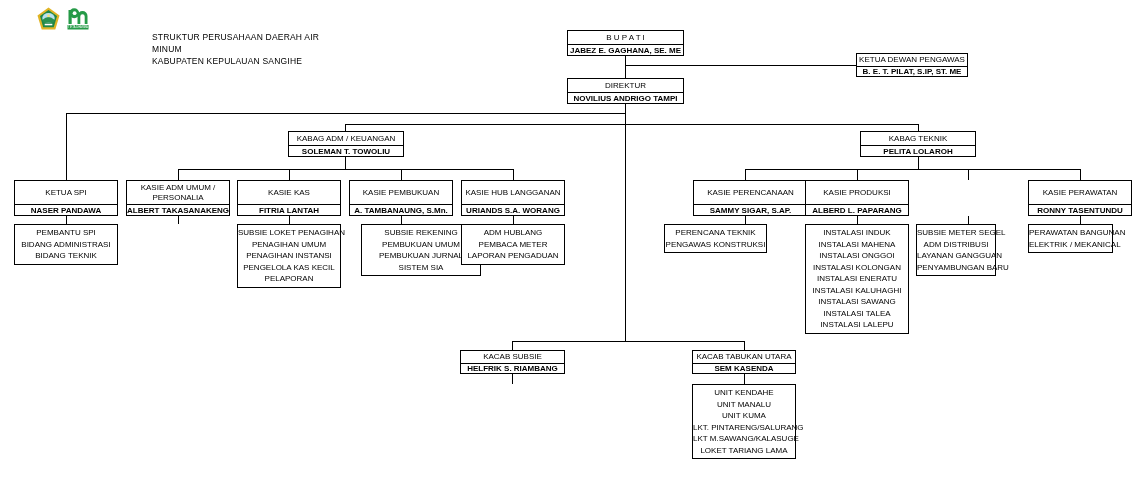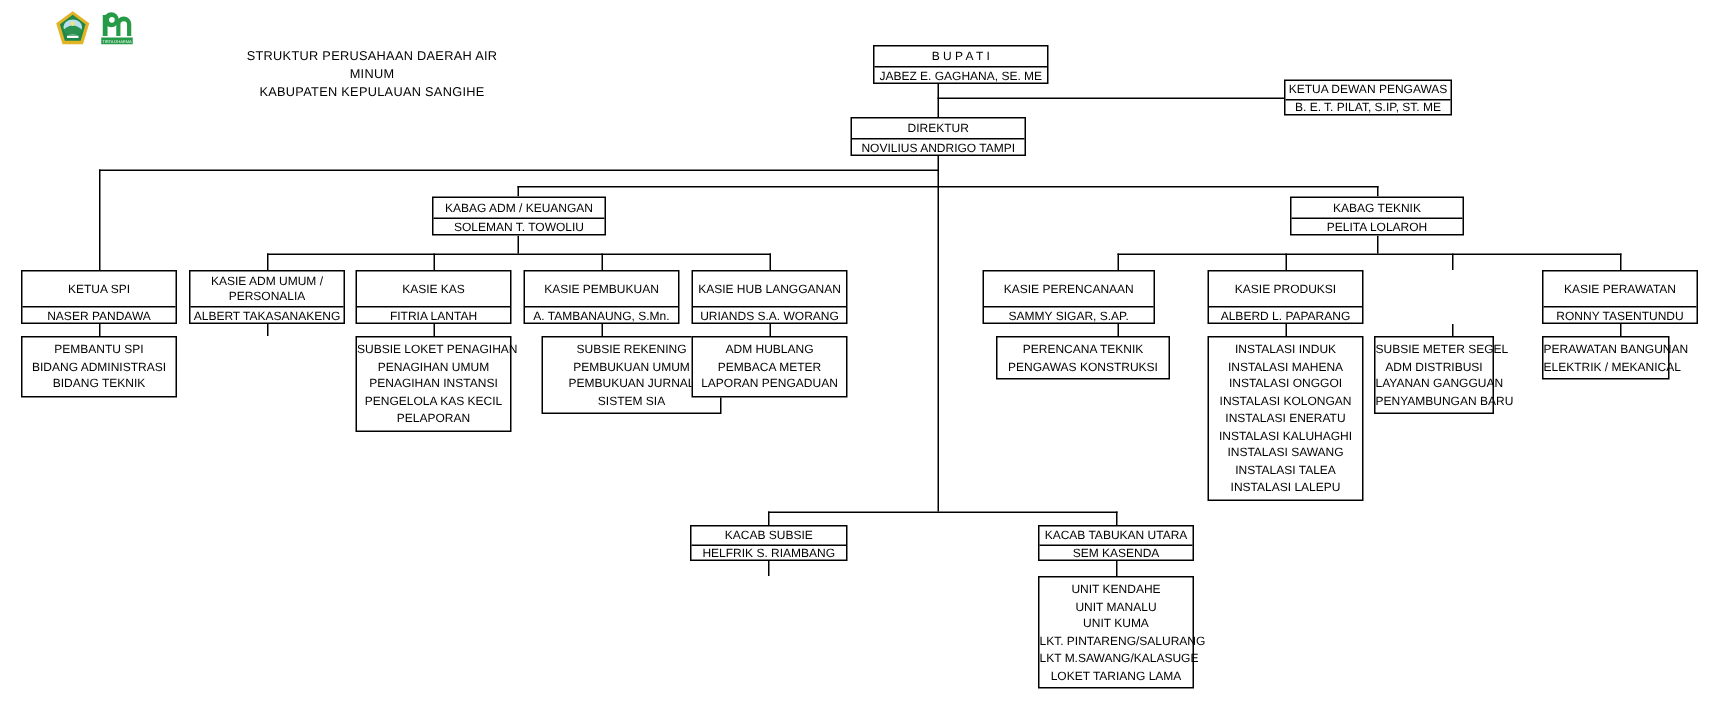--- a/index.html
+++ b/index.html
@@ -1,24 +1,24 @@
 <!DOCTYPE html>
 <html><head>
 <meta charset="utf-8">
 <style>
   html,body{margin:0;padding:0;background:#fff;}
   .canvas{position:relative;width:1143px;height:478px;background:#ffffff;
           font-family:"Liberation Sans",sans-serif;color:#000;overflow:hidden;}
-  .hdr{position:absolute;text-align:center;font-size:8.5px;line-height:12px;letter-spacing:.2px;}
+  .hdr{position:absolute;font-size:8.5px;line-height:12px;letter-spacing:.2px;}
   .node{position:absolute;border:1px solid #000;background:#fff;box-sizing:border-box;
         font-size:8px;text-align:center;display:flex;flex-direction:column;}
   .node .title{border-bottom:1px solid #000;flex:0 0 auto;display:flex;align-items:center;
         justify-content:center;padding:0 1px;line-height:10px;}
   .node .name{flex:1 1 auto;display:flex;align-items:center;justify-content:center;
-        white-space:nowrap;overflow:hidden;padding:0 1px;}
+        white-space:nowrap;overflow:hidden;padding:0 1px;font-weight:bold;}
   .list{position:absolute;border:1px solid #000;background:#fff;box-sizing:border-box;
         font-size:8px;text-align:center;padding:2px 0;}
   .list div{line-height:11.5px;white-space:nowrap;}
   .hl,.vl{position:absolute;background:#000;}
   .hl{height:1px;}
   .vl{width:1px;}
   .logo{position:absolute;}
 </style>
 </head>
 <body>
@@ -79,21 +79,21 @@
   <div class="vl" style="left:745px;top:216px;height:8px"></div>
   <div class="vl" style="left:857px;top:216px;height:8px"></div>
   <div class="vl" style="left:968px;top:216px;height:8px"></div>
   <div class="vl" style="left:1080px;top:216px;height:8px"></div>
   <div class="hl" style="left:512px;top:341px;width:233px"></div>
   <div class="vl" style="left:512px;top:341px;height:9px"></div>
   <div class="vl" style="left:744px;top:341px;height:9px"></div>
   <div class="vl" style="left:512px;top:374px;height:10px"></div>
   <div class="vl" style="left:744px;top:374px;height:10px"></div>
 
-  <div class="node" style="left:582px;top:30px;width:117px;height:26px">
+  <div class="node" style="left:567px;top:30px;width:117px;height:26px">
     <div class="title" style="height:13px">B U P A T I</div>
     <div class="name">JABEZ E. GAGHANA, SE. ME</div>
   </div>
   <div class="node" style="left:856px;top:53px;width:112px;height:24px">
     <div class="title" style="height:12px">KETUA DEWAN PENGAWAS</div>
     <div class="name">B. E. T. PILAT, S.IP, ST. ME</div>
   </div>
   <div class="node" style="left:567px;top:78px;width:117px;height:26px">
     <div class="title" style="height:13px">DIREKTUR</div>
     <div class="name">NOVILIUS ANDRIGO TAMPI</div>
@@ -120,21 +120,21 @@
     <div class="name">FITRIA LANTAH</div>
   </div>
   <div class="node" style="left:349px;top:180px;width:104px;height:36px">
     <div class="title" style="height:23px">KASIE PEMBUKUAN</div>
     <div class="name">A. TAMBANAUNG, S.Mn.</div>
   </div>
   <div class="node" style="left:461px;top:180px;width:104px;height:36px">
     <div class="title" style="height:23px">KASIE HUB LANGGANAN</div>
     <div class="name">URIANDS S.A. WORANG</div>
   </div>
-  <div class="node" style="left:655px;top:180px;width:115px;height:36px">
+  <div class="node" style="left:693px;top:180px;width:115px;height:36px">
     <div class="title" style="height:23px">KASIE PERENCANAAN</div>
     <div class="name">SAMMY SIGAR, S.AP.</div>
   </div>
   <div class="node" style="left:805px;top:180px;width:104px;height:36px">
     <div class="title" style="height:23px">KASIE PRODUKSI</div>
     <div class="name">ALBERD L. PAPARANG</div>
   </div>
   <div class="node" style="left:1028px;top:180px;width:104px;height:36px">
     <div class="title" style="height:23px">KASIE PERAWATAN</div>
     <div class="name">RONNY TASENTUNDU</div>
@@ -156,21 +156,21 @@
       <div>SUBSIE REKENING</div>
       <div>PEMBUKUAN UMUM</div>
       <div>PEMBUKUAN JURNAL</div>
       <div>SISTEM SIA</div>
     </div>
   <div class="list" style="left:461px;top:224px;width:104px">
       <div>ADM HUBLANG</div>
       <div>PEMBACA METER</div>
       <div>LAPORAN PENGADUAN</div>
     </div>
-  <div class="list" style="left:664px;top:224px;width:116px">
+  <div class="list" style="left:664px;top:224px;width:103px">
       <div>PERENCANA TEKNIK</div>
       <div>PENGAWAS KONSTRUKSI</div>
     </div>
   <div class="list" style="left:805px;top:224px;width:104px">
       <div>INSTALASI INDUK</div>
       <div>INSTALASI MAHENA</div>
       <div>INSTALASI ONGGOI</div>
       <div>INSTALASI KOLONGAN</div>
       <div>INSTALASI ENERATU</div>
       <div>INSTALASI KALUHAGHI</div>

